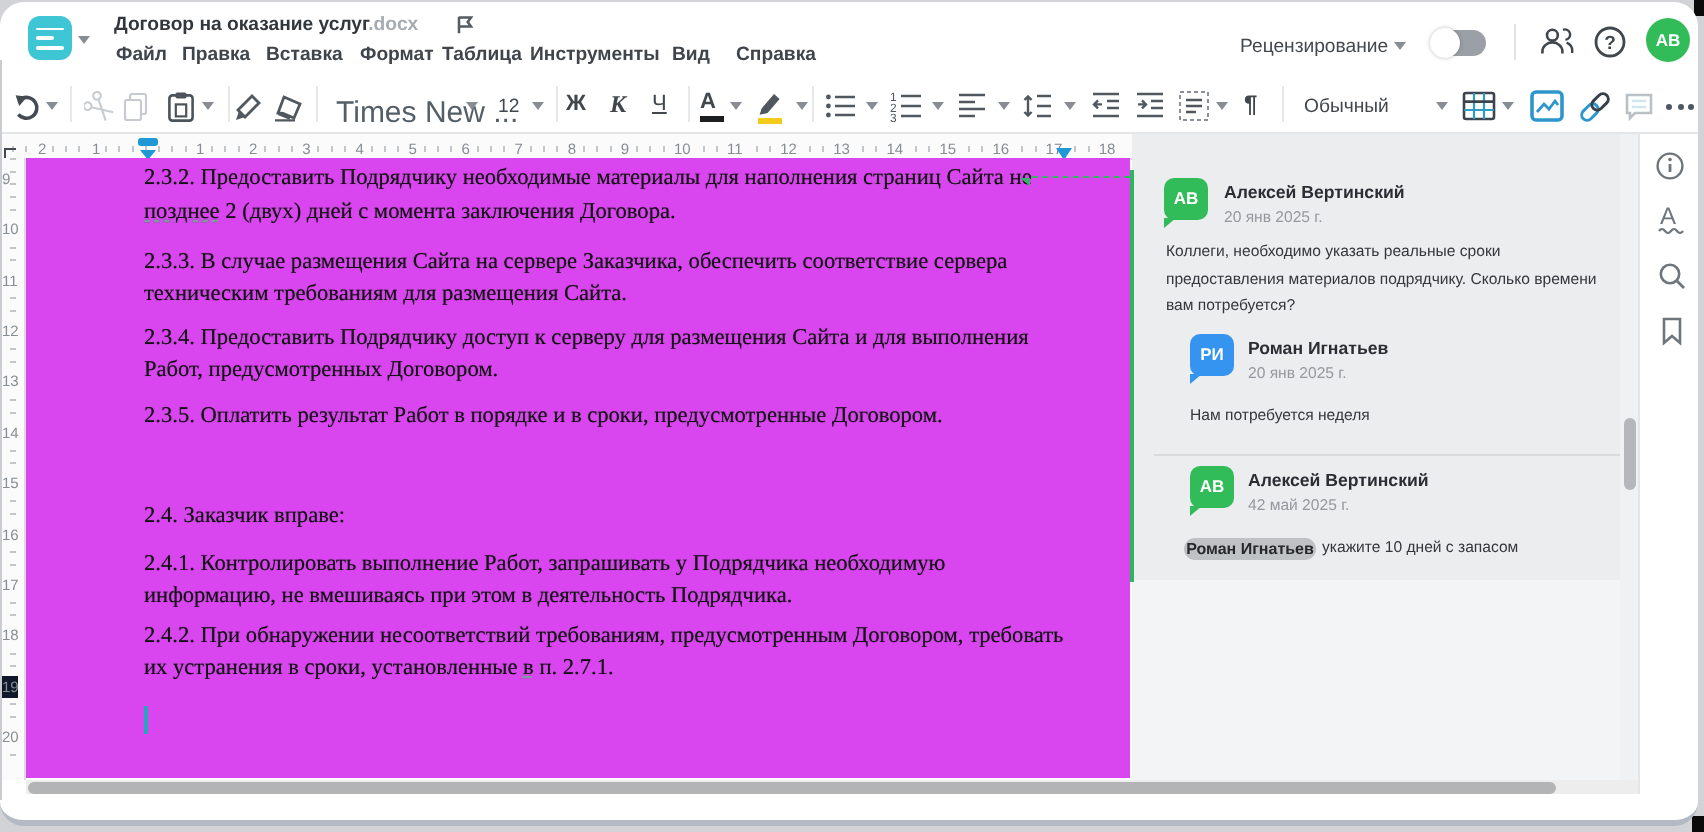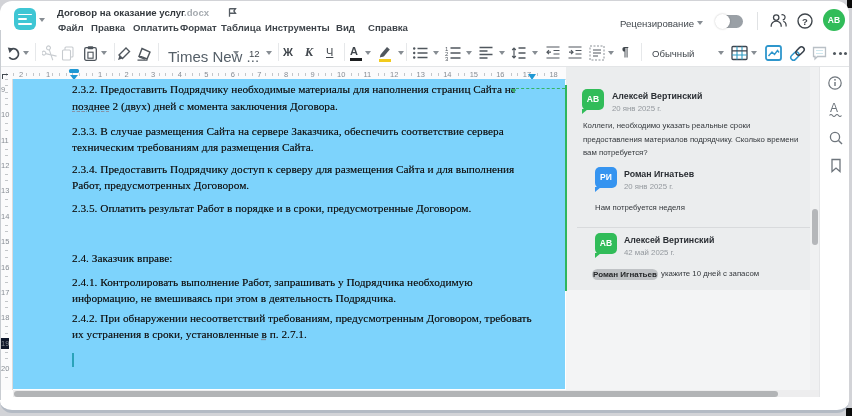--- a/index.html
+++ b/index.html
@@ -27,21 +27,21 @@
             color:#fff; font-size:8.5px; font-weight:bold; text-align:center; line-height:23px; }
   
   #toolbar { left:0; top:37px; width:852px; height:29px; background:#fff; border-bottom:1px solid #e3e5e7; }
   .tsep { position:absolute; top:42px; width:1px; height:18px; background:#e6e8ea; }
   .tbtxt { position:absolute; color:#41474d; }
   
   #hruler { left:0; top:66px; width:566px; height:13px; background:#fbfbfc; border-bottom:1px solid #dadcdd; }
   .rnum { position:absolute; font-size:7.5px; color:#878d94; }
   #vruler { left:0; top:78px; width:13px; height:311px; background:#fbfbfc; border-right:1px solid #dadcdd; }
   
-  #page { left:13px; top:78px; width:552px; height:310px; background:#7dd3fc; }
+  #page { left:13px; top:78px; width:552px; height:310px; background:#d946ef; }
   #doc { position:absolute; left:59px; top:0px; width:470px; font-family:"Liberation Serif",serif;
          font-size:11.3px; line-height:16.5px; color:#111; text-shadow:0 0 0.35px rgba(17,17,17,0.55); }
   #doc p { position:absolute; left:0; white-space:nowrap; }
   .chg { text-decoration:underline; text-decoration-style:dashed; text-decoration-color:#8795a8; }
   #cursor { left:72px; top:352px; width:2px; height:14px; background:#2ba3ba; }
   
   #panel { left:566px; top:66px; width:244px; height:330px; background:#f3f4f5; }
   #card { left:566px; top:66px; width:244px; height:223px; background:#ebedee; }
   #greenline { left:565px; top:84px; width:2px; height:206px; background:#2fb55e; }
   #dashconn { left:516px; top:87px; width:49px; height:1px; border-top:1px dashed #35b566; }
@@ -80,21 +80,21 @@
       <i style="left:4px;top:15px;width:14px;"></i>
     </div>
     <div class="abs caret" style="left:39px;top:17px;"></div>
     <div class="abs" id="title">Договор на оказание услуг<span>.docx</span></div>
     <svg class="abs" style="left:228px;top:6px;" width="9" height="11" viewBox="0 0 12 13">
       <path d="M2 1 v11 M2 1.5 h8 l-2.2 3 2.2 3 H2" fill="none" stroke="#555c63" stroke-width="1.7"></path>
     </svg>
     <div class="abs" id="menu">
       <span style="left:58px">Файл</span>
       <span style="left:91px">Правка</span>
-      <span style="left:133px">Оплатить</span>
+      <span style="left:133px">Вставка</span>
       <span style="left:180px">Формат</span>
       <span style="left:221px">Таблица</span>
       <span style="left:265px">Инструменты</span>
       <span style="left:336px">Вид</span>
       <span style="left:368px">Справка</span>
     </div>
     <div class="abs" id="review">Рецензирование</div>
     <div class="abs caret" style="left:697px;top:20px;"></div>
     <div class="abs" id="toggle">
       <i></i>

